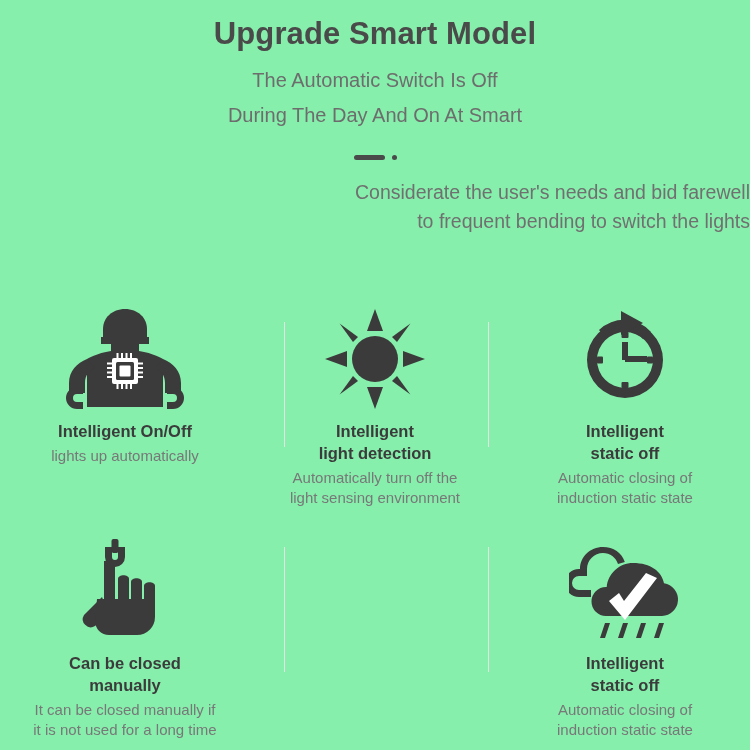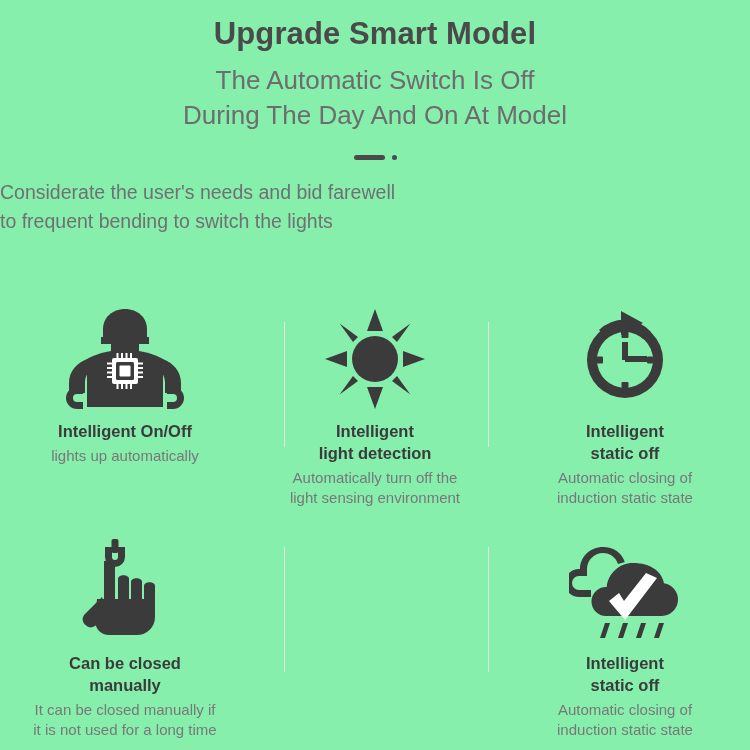--- a/index.html
+++ b/index.html
@@ -19,21 +19,21 @@
   .hero { padding-top:12px; text-align:center; }
   .hero-title {
     font-size:31px;
     font-weight:bold;
     color:#4a4a4a;
     letter-spacing:0.1px;
     line-height:44px;
   }
   .hero-sub {
     margin-top:7px;
-    font-size:26px;
+    font-size:20px;
     font-weight:400;
     color:#6d6d6d;
     line-height:35px;
   }
 
   
   .dash-divider {
     margin:18px auto 0;
     width:70px;
     height:12px;
@@ -49,21 +49,21 @@
   }
   .dash-divider .dot {
     width:5px; height:5px;
     border-radius:50%;
     background:#4a4a4a;
   }
 
   
   .tagline {
     margin-top:15px;
-    text-align:left;
+    text-align:right;
     font-size:19.5px;
     color:#707070;
     line-height:29px;
     font-weight:400;
   }
 
   
   .features {
     position:absolute;
     left:0; top:300px;
@@ -124,21 +124,21 @@
 </style>
 </head>
 <body>
 
 <div class="page">
 
   <div class="hero">
     <div class="hero-title">Upgrade Smart Model</div>
     <div class="hero-sub">
       <div>The Automatic Switch Is Off</div>
-      <div>During The Day And On At Model</div>
+      <div>During The Day And On At Smart</div>
     </div>
 
     <div class="dash-divider">
       <span class="dash"></span>
       <span class="dot"></span>
     </div>
 
     <div class="tagline">
       <div>Considerate the user's needs and bid farewell</div>
       <div>to frequent bending to switch the lights</div>

